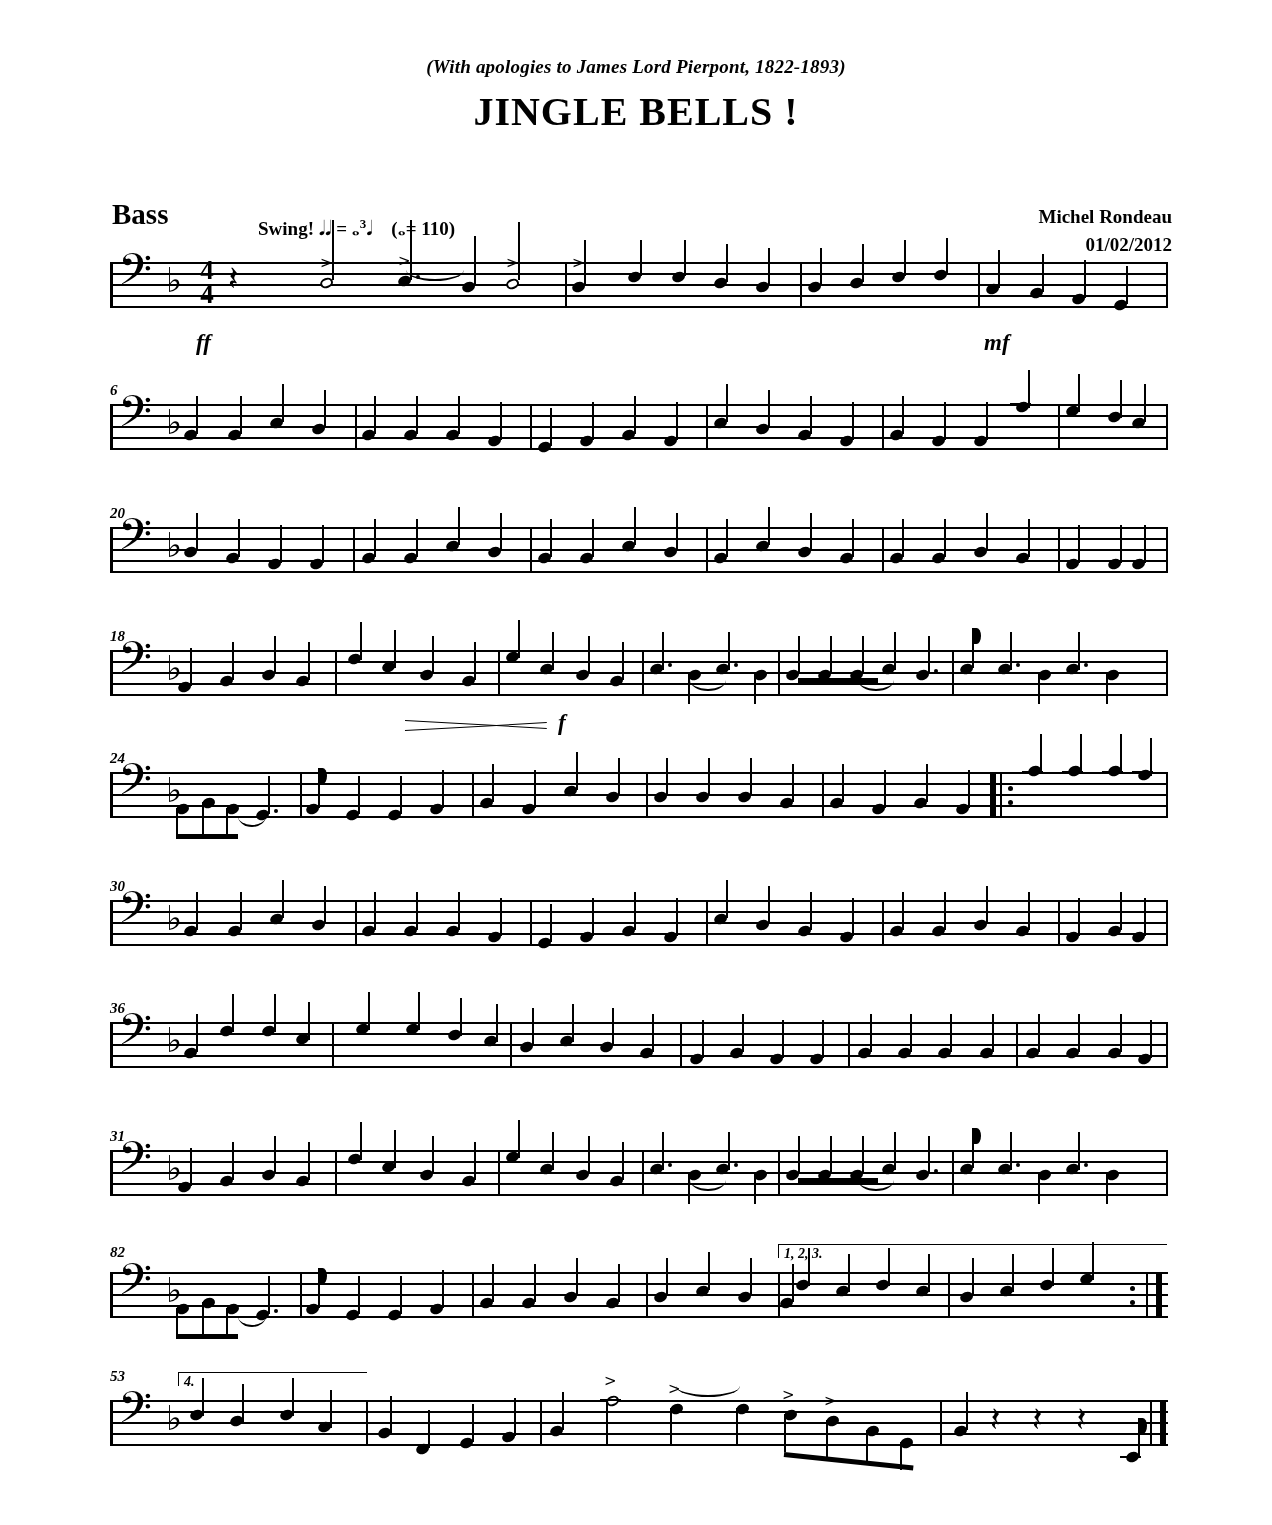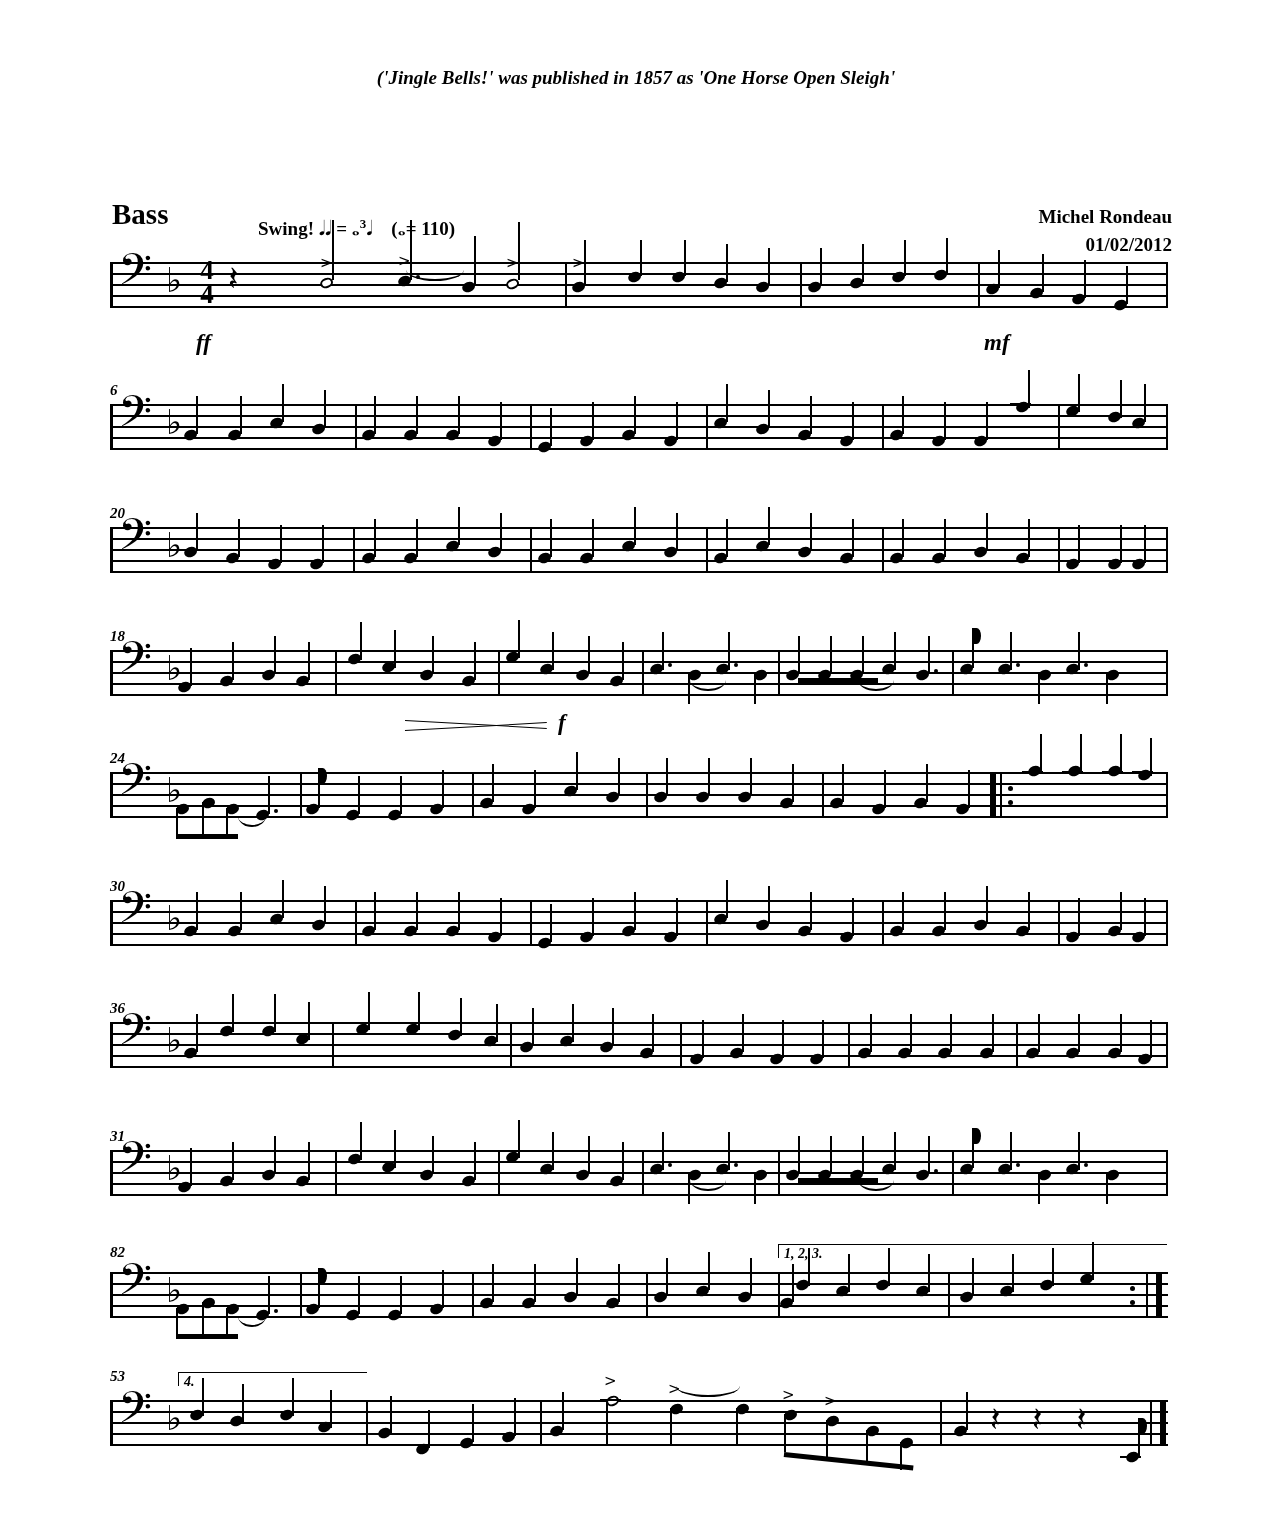--- a/index.html
+++ b/index.html
@@ -291,21 +291,22 @@
     font-style: italic;
     white-space: nowrap;
   }
 </style>
 </head>
 <body>
 
 <div class="page">
 
   <div class="header">
-    <div class="subtitle-line">('Jingle Bells!' was published in 1857 as 'One Horse Open Sleigh'</div>
+    <div class="apology">(With apologies to James Lord Pierpont, 1822-1893)</div>
+    <div class="main-title">JINGLE  BELLS !</div>
   </div>
 
   <div class="instrument">Bass</div>
   <div class="composer">
     <div>Michel Rondeau</div>
     <div>01/02/2012</div>
   </div>
 
   <div class="tempo">
     <span>Swing!</span>

